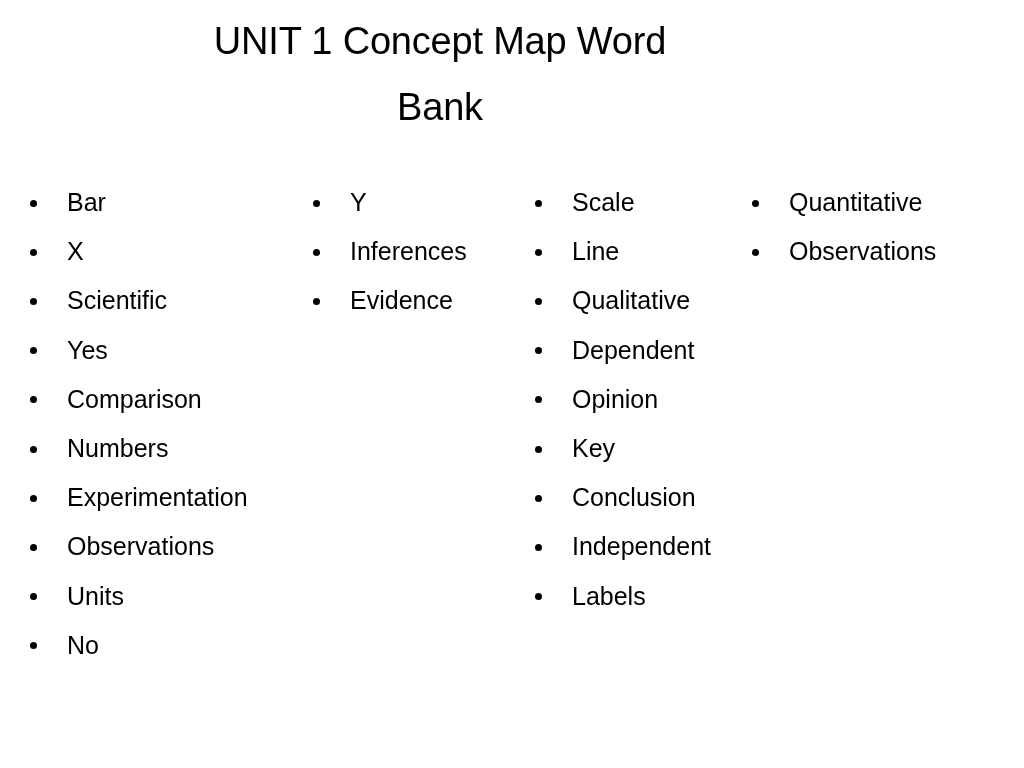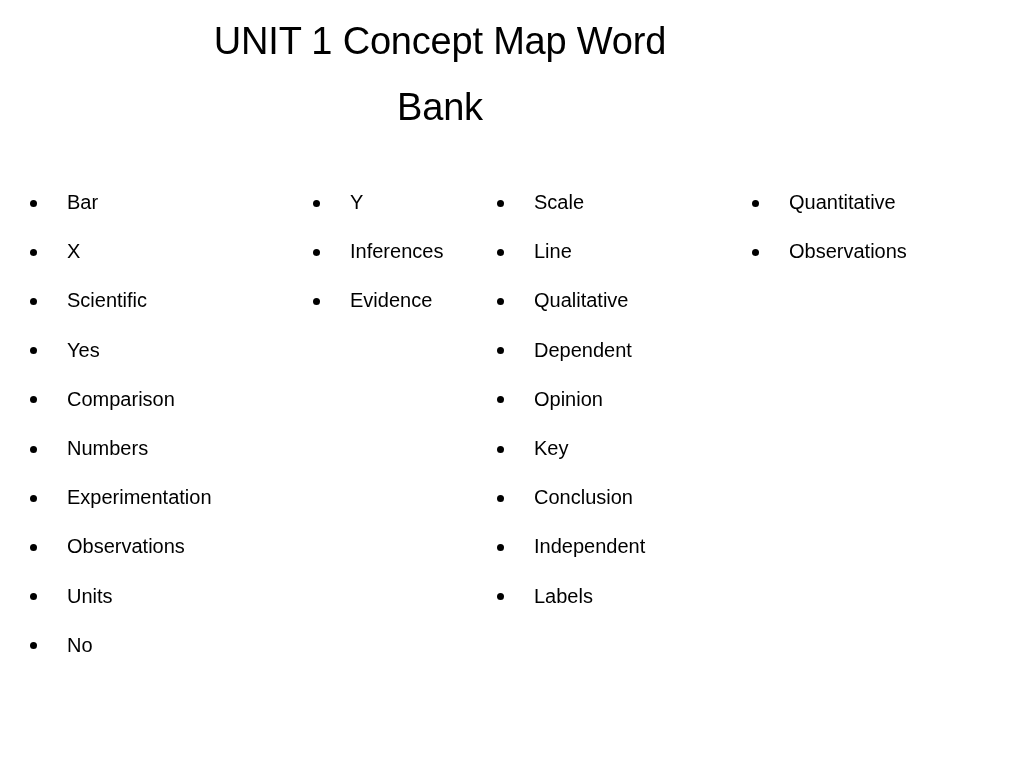--- a/index.html
+++ b/index.html
@@ -51,34 +51,34 @@
     top: 178px;
     width: 1024px;
     height: 500px;
   }
   .wb-column {
     position: absolute;
     top: 0;
   }
   .wb-col-1 { left: 22px;  width: 290px; }
   .wb-col-2 { left: 305px; width: 205px; }
-  .wb-col-3 { left: 489px; width: 230px; }
+  .wb-col-3 { left: 527px; width: 230px; }
   .wb-col-4 { left: 744px; width: 276px; }
 
   .wb-list {
     list-style: none;
     margin: 0;
     padding: 0;
   }
   .wb-item {
     position: relative;
     height: 49.2px;
     line-height: 49.2px;
     padding-left: 45px;
-    font-size: 20px;
+    font-size: 25px;
     color: #000000;
     white-space: nowrap;
   }
   .wb-bullet {
     position: absolute;
     left: 8px;
     top: 50%;
     width: 7px;
     height: 7px;
     margin-top: -3px;

